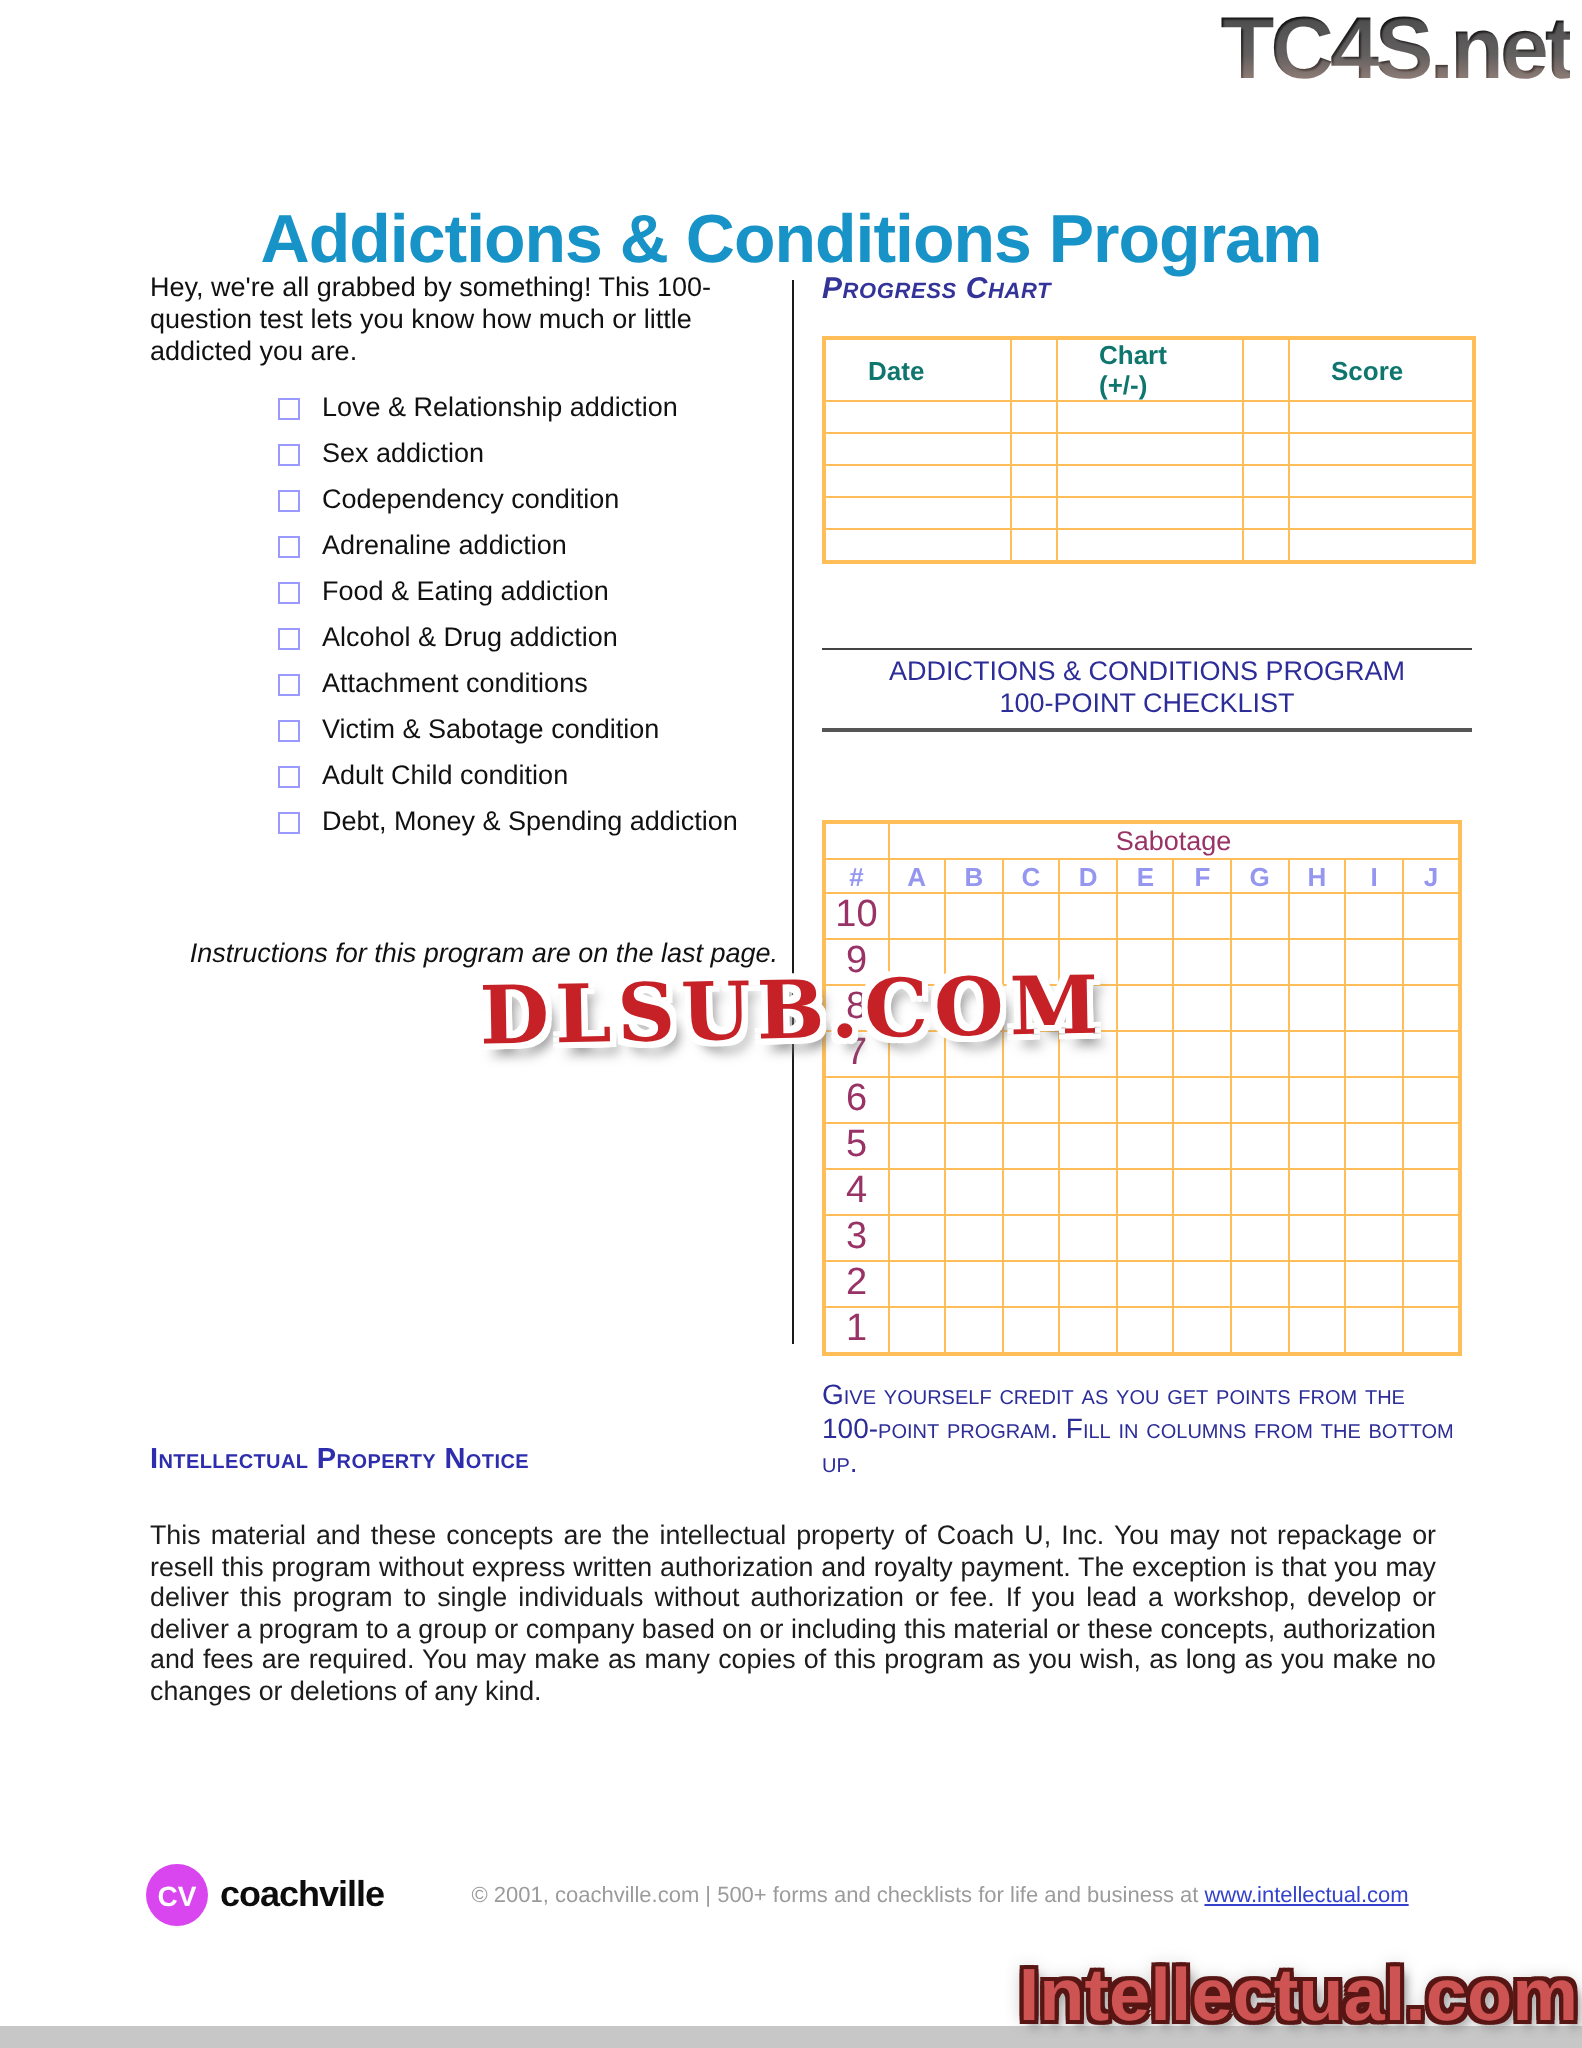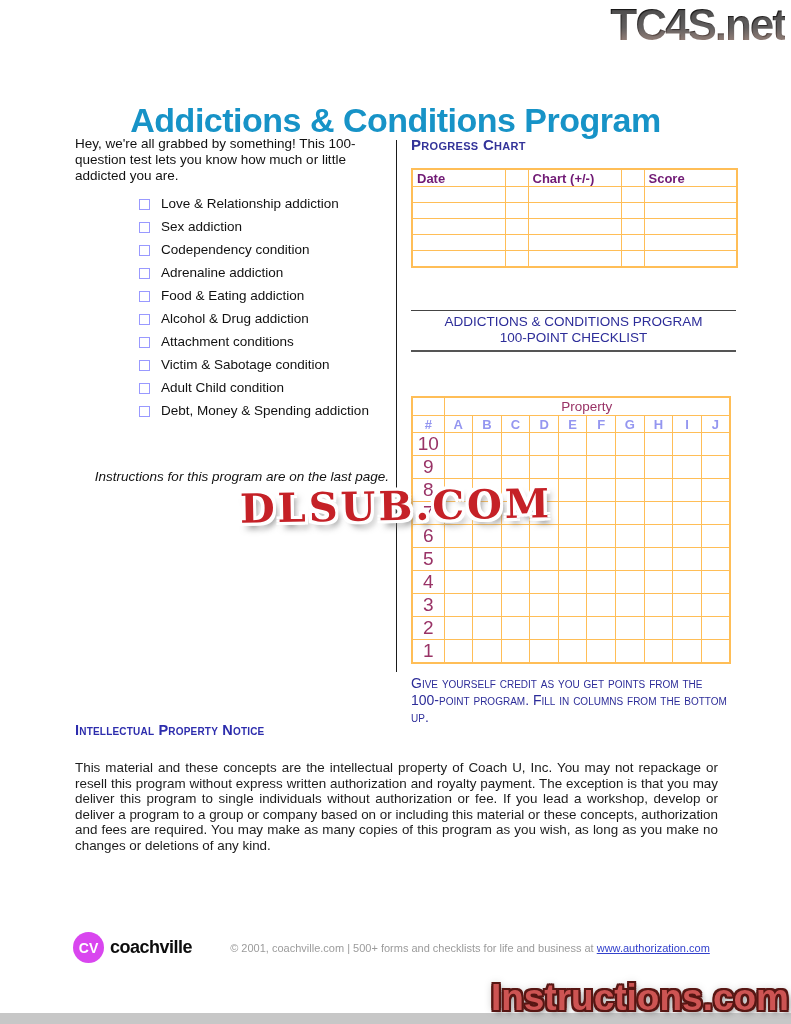--- a/index.html
+++ b/index.html
@@ -40,26 +40,26 @@
   .intro{margin:0;}
   .checklist{margin-top:13px;margin-left:24px;}
   .check-item{display:flex;align-items:center;height:14px;margin-bottom:9px;margin-left:40px;}
   .checkbox{display:inline-block;width:9px;height:9px;border:1.5px solid #9999ff;
             background:#fff;margin-right:11px;flex:0 0 auto;}
   .check-label{font-size:13.5px;color:#111;}
   .instructions-note{margin-top:51px;font-style:italic;font-size:13.5px;text-align:right;}
 
   
   .sc{font-variant:small-caps;}
-  .progress-heading{margin:0;font-size:15px;font-weight:bold;
+  .progress-heading{margin:0;font-size:15px;font-weight:bold;font-style:italic;
           color:#333399;letter-spacing:0.3px;}
   table{border-collapse:collapse;table-layout:fixed;}
   .progress-table{margin-top:15px;width:325px;border:2px solid #ffbe57;}
-  .progress-table td{border:1px solid #ffbe57;height:15px;padding:0 4px;
-          font-size:13px;font-weight:bold;color:#701a75;}
+  .progress-table td{border:1px solid #ffbe57;height:15px;padding:0 21px;
+          font-size:13px;font-weight:bold;color:#0f766e;}
   .progress-table tr.hdr td{height:16px;}
 
   
   .cl-title{margin-top:42px;border-top:1px solid #444;border-bottom:2px solid #555;
           padding:3px 0 4px 0;text-align:center;color:#2d2d99;font-size:13.5px;line-height:16px;}
 
   
   .sections-table{margin-top:44px;width:318px;border:2px solid #ffbe57;}
   .sections-table td{border:1px solid #ffbe57;height:17px;padding:0;text-align:center;
           font-size:13px;font-weight:bold;}
@@ -214,21 +214,21 @@
           <col style="width:28.6px">
           <col style="width:28.6px">
         <col style="width:28.6px">
           <col style="width:28.6px">
           <col style="width:28.6px">
         <col style="width:28.6px">
       </colgroup>
       <tbody>
           <tr>
             <td></td>
-            <td class="group" colspan="10">Property</td>
+            <td class="group" colspan="10">Sabotage</td>
           </tr>
           <tr>
             <td class="colhead">#</td>
             <td class="colhead">A</td>
             <td class="colhead">B</td>
             <td class="colhead">C</td>
             <td class="colhead">D</td>
             <td class="colhead">E</td>
             <td class="colhead">F</td>
             <td class="colhead">G</td>
@@ -377,19 +377,19 @@
   <div class="ipn">
     <h3 class="ipn-heading sc">Intellectual Property Notice</h3>
     <p class="ipn-body">This material and these concepts are the intellectual property of Coach U, Inc. You may not repackage or resell this program without express written authorization and royalty payment. The exception is that you may deliver this program to single individuals without authorization or fee. If you lead a workshop, develop or deliver a program to a group or company based on or including this material or these concepts, authorization and fees are required. You may make as many copies of this program as you wish, as long as you make no changes or deletions of any kind.</p>
   </div>
 
   <div class="footer">
     <div class="logo-group">
       <div class="logo-circle">CV</div>
       <div class="logo-text">coachville</div>
     </div>
-    <div class="copyright"><span>© 2001, coachville.com | 500+ forms and checklists for life and business at </span><a href="#">www.authorization.com</a></div>
+    <div class="copyright"><span>© 2001, coachville.com | 500+ forms and checklists for life and business at </span><a href="#">www.intellectual.com</a></div>
   </div>
 
-  <div class="wm-bottom">Instructions.com</div>
+  <div class="wm-bottom">Intellectual.com</div>
   <div class="bottom-strip"></div>
 
 </div>
 
 </body></html>

